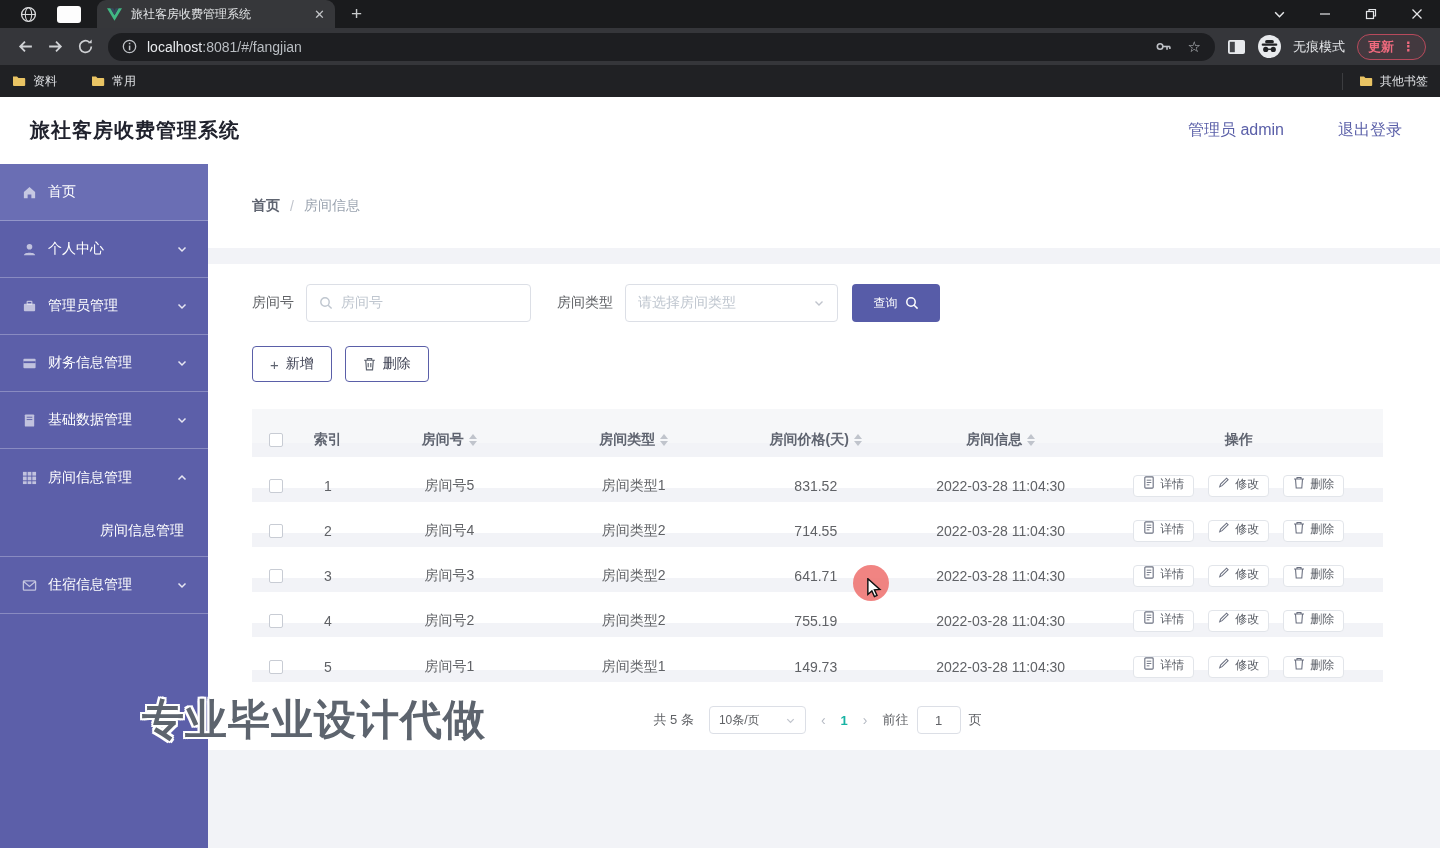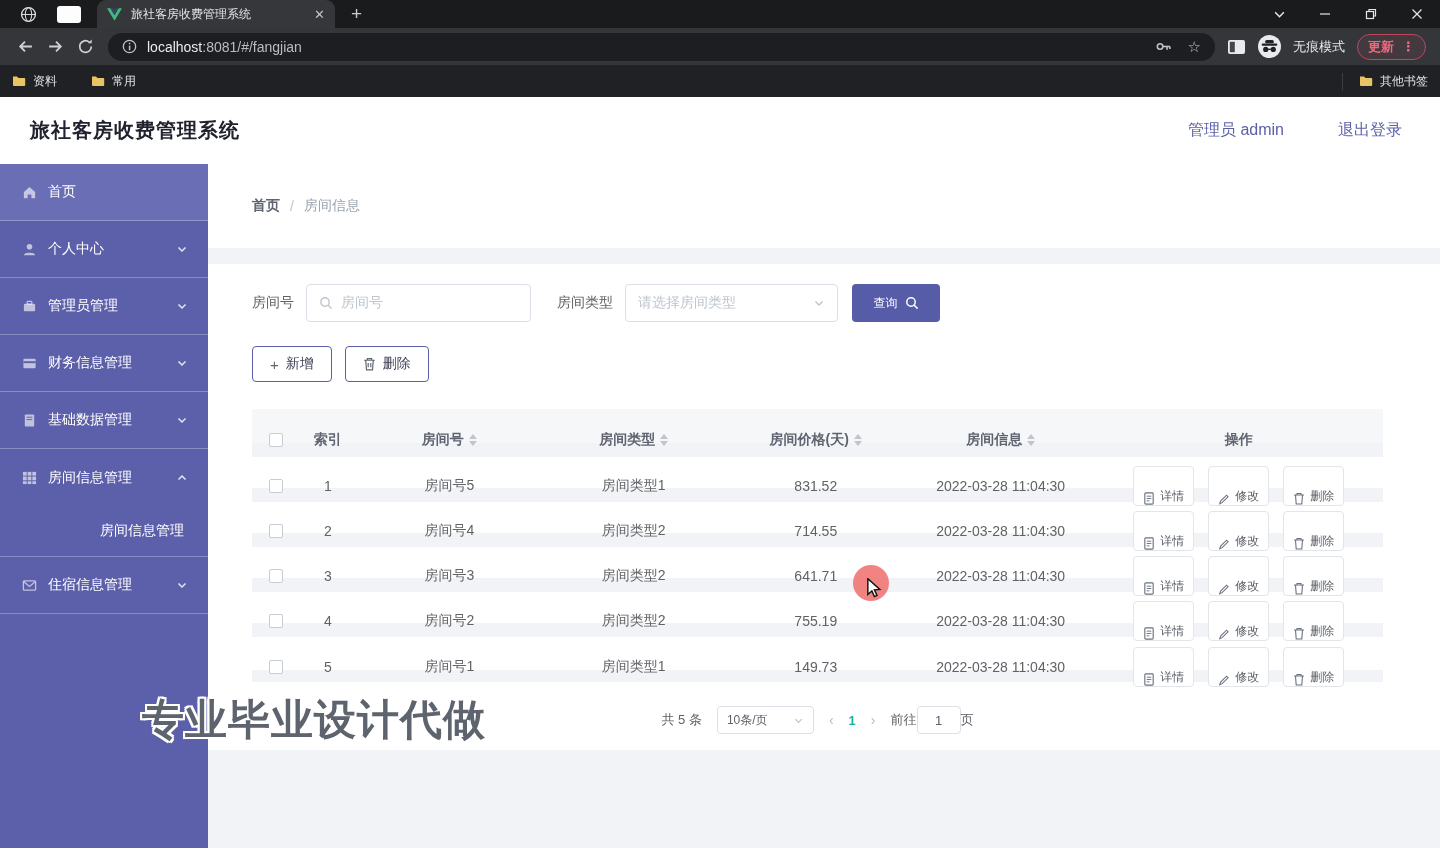--- a/index.html
+++ b/index.html
@@ -72,27 +72,27 @@
   .t-head { display:flex; height:48px; align-items:center; background:#f6f7f9; border-bottom:14px solid #f2f3f7; font-size:14px; color:#5f6470; font-weight:bold; }
   .t-row { display:flex; height:45px; align-items:center; background:#fff; border-bottom:14px solid #f2f3f7; font-size:14px; color:#606266; }
   .t-row:last-child { border-bottom-width:12px; }
   .tc { display:flex; align-items:center; justify-content:center; text-align:center;margin-top:27px; }
   .c0{width:4.2%} .c1{width:5%} .c2{width:16.5%} .c3{width:16.1%} .c4{width:16.1%} .c5{width:16.6%} .c6{width:25.5%}
   .cbx { width:14px; height:14px; border:1px solid #c8ccd4; border-radius:2px; background:#fff; display:inline-block; }
   .caret { display:inline-flex; flex-direction:column; gap:2px; margin-left:5px; }
   .caret i { width:0; height:0; border-left:4px solid transparent; border-right:4px solid transparent; }
   .caret .up { border-bottom:5px solid #c0c4cc; }
   .caret .dn { border-top:5px solid #c0c4cc; }
-  .mini-btn { height:40px; padding:0 9px; border:1px solid #e2e5ea; border-radius:4px; background:#fff; color:#5a5e66; font-size:12px; display:inline-flex; align-items:flex-end; gap:5px; margin:0 7px; }
+  .mini-btn { height:22px; padding:0 9px; border:1px solid #e2e5ea; border-radius:4px; background:#fff; color:#5a5e66; font-size:12px; display:inline-flex; align-items:flex-start; gap:5px; margin:0 7px; }
 
   .pagination { margin-top:24px; display:flex; align-items:center; justify-content:center; gap:15px; font-size:13px; color:#606266; }
   .pg-size { width:97px; height:28px; border:1px solid #dcdfe6; border-radius:4px; display:flex; align-items:center; justify-content:space-between; padding:0 9px; color:#606266; font-size:12px; }
   .pg-arrow { color:#b4b9c2; font-size:14px; background:none; border:none; }
   .pg-current { color:#17b3a3; font-weight:bold; font-size:13px; }
-  .pg-goto { display:flex; align-items:center; gap:0;justify-content:space-between; }
+  .pg-goto { display:flex; align-items:center; gap:8px;justify-content:space-between; }
   .pg-input { width:44px; height:28px; border:1px solid #dcdfe6; border-radius:4px; text-align:center; font-size:13px; color:#606266; }
 
   .watermark { position:absolute; left:142px; top:692px; font-size:42px; font-weight:900; color:#5d646e; letter-spacing:1px; z-index:50; white-space:nowrap;
     text-shadow:-2px -2px 0 #fff, 2px -2px 0 #fff, -2px 2px 0 #fff, 2px 2px 0 #fff, 0 -2px 0 #fff, 0 2px 0 #fff, -2px 0 0 #fff, 2px 0 0 #fff; }
   .cursor-hl { position:absolute; left:853px; top:565px; width:36px; height:36px; border-radius:50%; background:#ee6f6c; opacity:.85; z-index:60; }
   .cursor-arrow { position:absolute; left:866px; top:578px; z-index:61; }
 
   .chev-gray { color:#c0c4cc; display:flex; }
 </style>
 </head>

